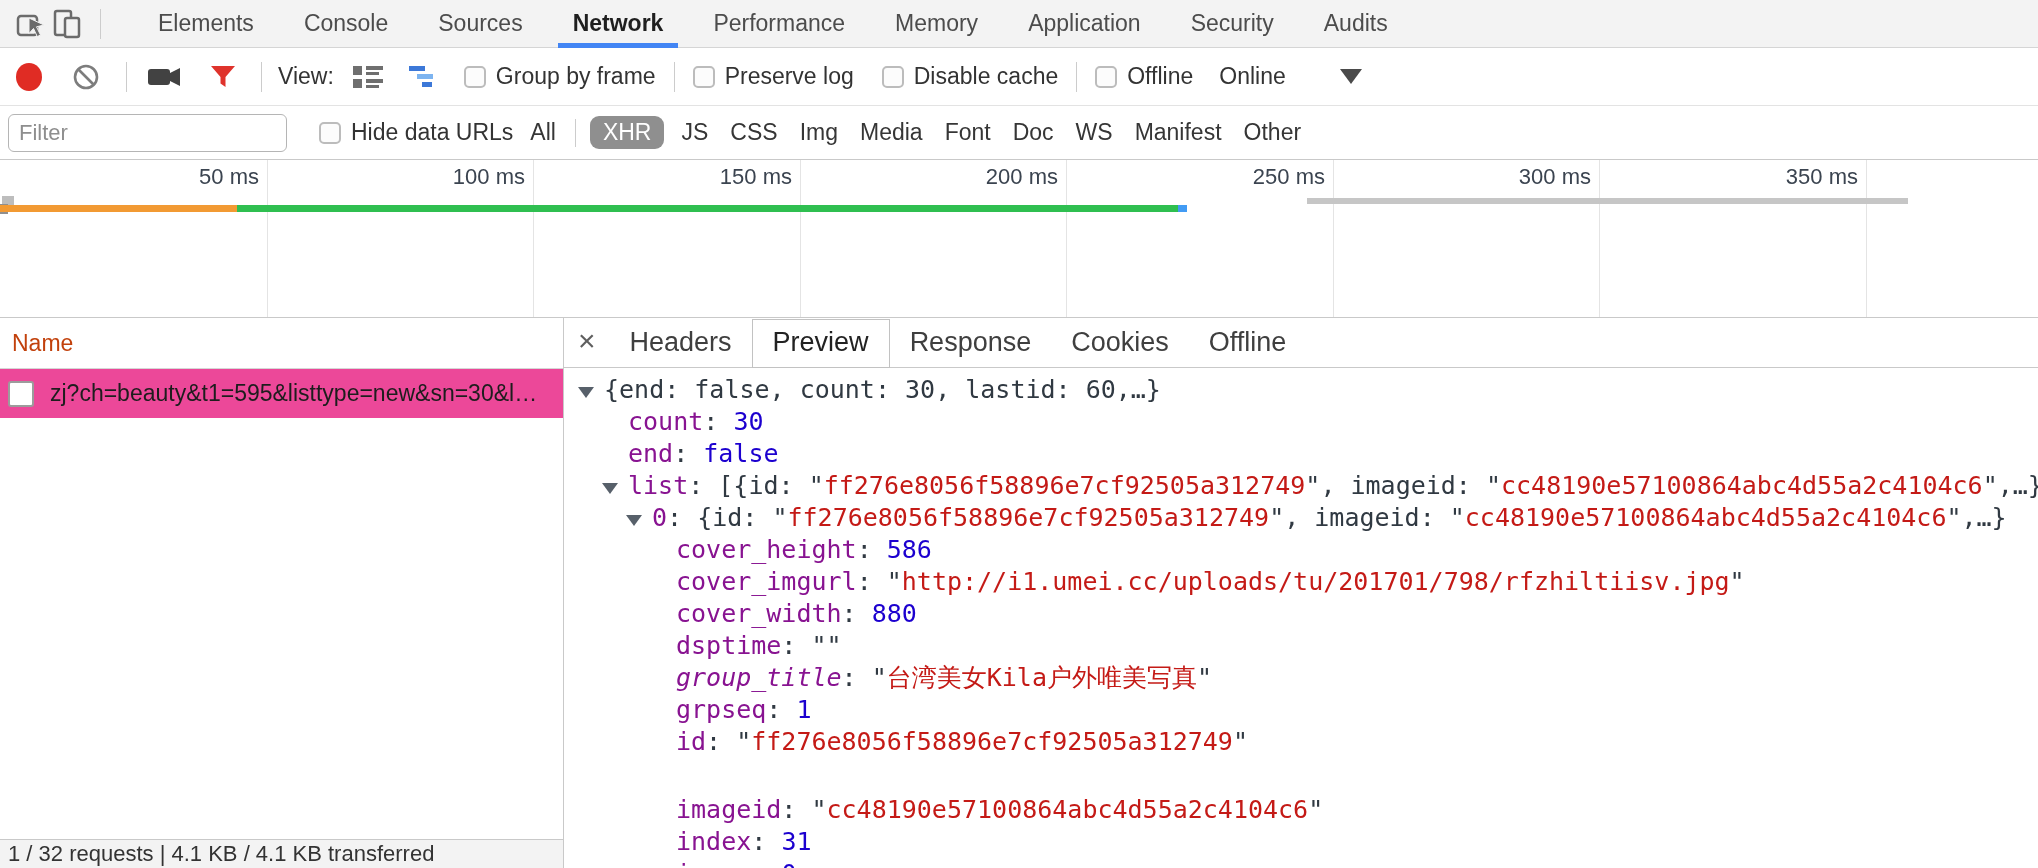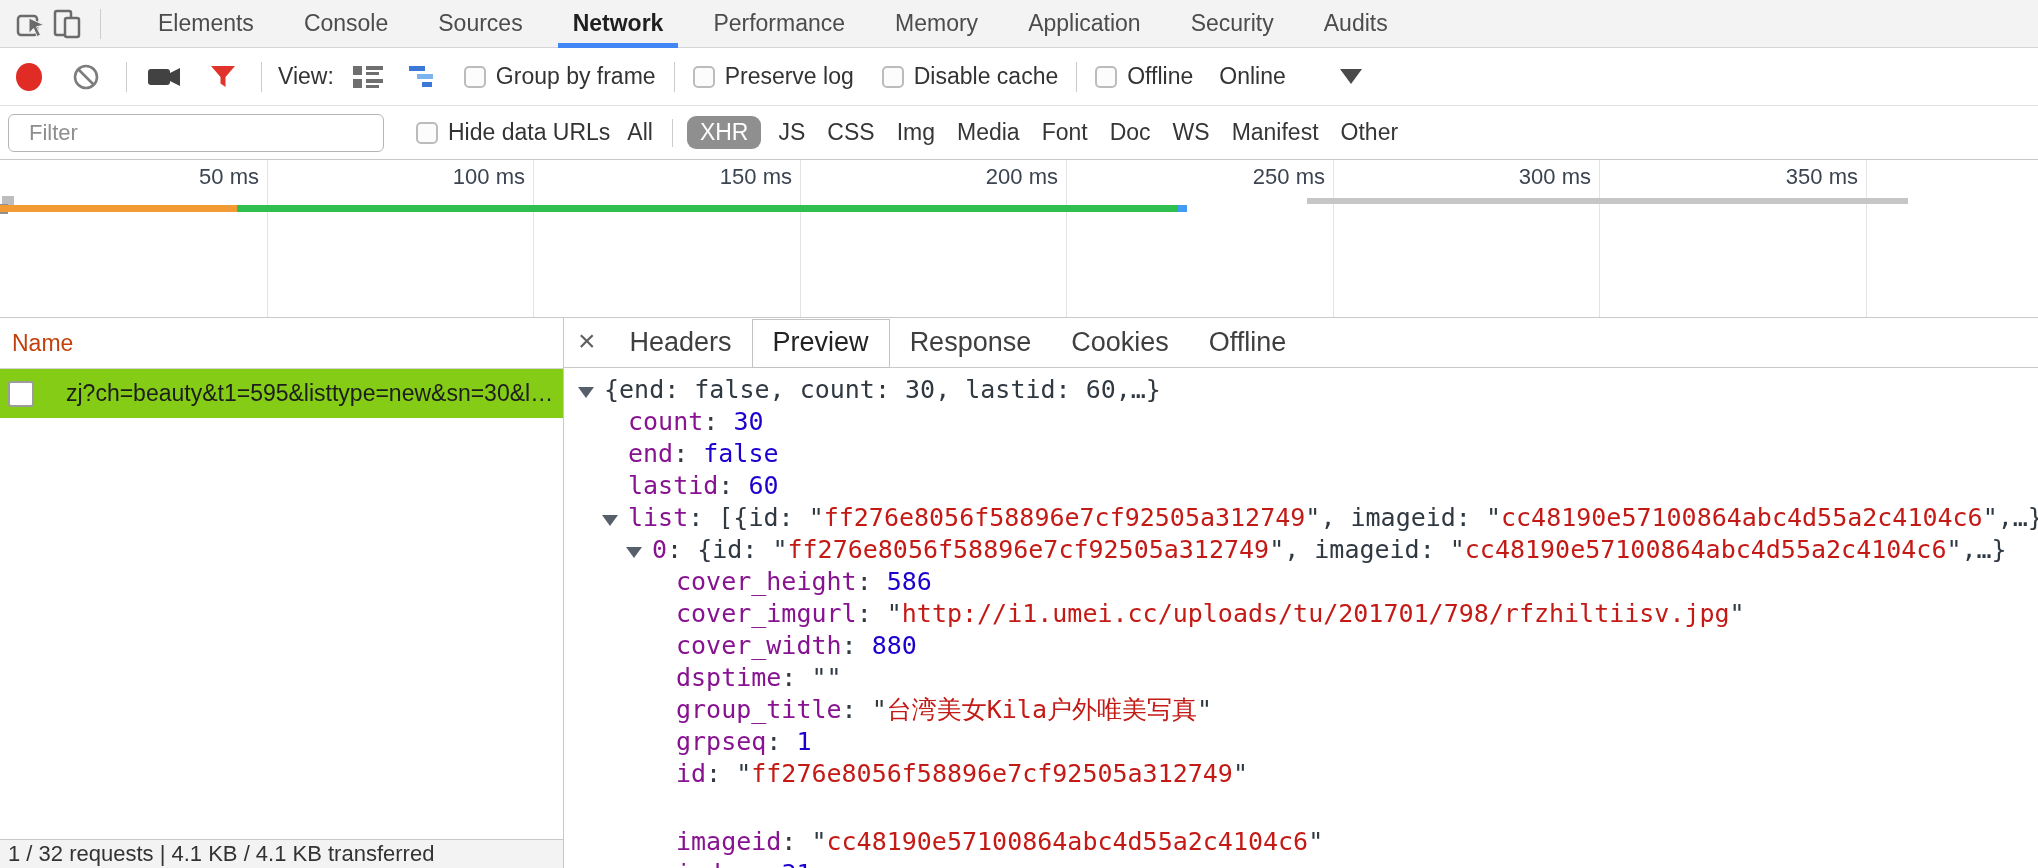--- a/index.html
+++ b/index.html
@@ -35,38 +35,38 @@
   .caret {
     width: 0; height: 0; border-left: 11px solid transparent; border-right: 11px solid transparent;
     border-top: 15px solid #4a4a4a; margin-left: 54px;
   }
   
   .filterbar {
     height: 54px; background: #fff; border-bottom: 1px solid #c9c9c9;
     display: flex; align-items: center; padding-left: 8px; font-size: 23px;
   }
   .filter-input {
-    width: 376px; height: 38px; border: 1px solid #b5b5b5; border-radius: 6px;
-    font-family: "Liberation Sans", sans-serif; font-size: 22px; padding: 0 20px; color: #333; outline: none;
+    width: 279px; height: 38px; border: 1px solid #b5b5b5; border-radius: 6px;
+    font-family: "Liberation Sans", sans-serif; font-size: 22px; padding: 0 10px; color: #333; outline: none;
   }
   .filter-input::placeholder { color: #8e8e8e; }
   .type { margin: 0 11px; white-space: nowrap; color: #363636; }
   .type.pill { background: #8f8f8f; color: #fff; border-radius: 9px; padding: 3px 13px; margin: 0 6px; }
   .fsep { width: 1px; height: 28px; background: #ccc; margin: 0 8px; }
   
   .overview { position: relative; height: 158px; background: #fff; border-bottom: 1px solid #c9c9c9; }
   .gridline { position: absolute; top: 0; bottom: 0; width: 1px; background: #e4e4e4; }
   .tick-label { position: absolute; top: 4px; font-size: 22px; color: #3b4450; white-space: nowrap; }
   .ov-bar { position: absolute; }
   
   .main { display: flex; height: 550px; }
   .left { width: 564px; border-right: 1px solid #c9c9c9; position: relative; background: #fff; }
   .grid-header { height: 51px; line-height: 51px; padding-left: 12px; font-size: 23px; color: #c2410c; border-bottom: 1px solid #d6d6d6; }
   .req-row { height: 49px; display: flex; align-items: center; padding-left: 8px; }
-  .req-row.selected { background: #84cc16; gap: 16px; }
+  .req-row.selected { background: #ec4899; }
   .res-icon { width: 26px; height: 26px; border: 2px solid #9c9c9c; border-radius: 3px; background: #fff; margin-right: 16px; flex: 0 0 auto; }
   .req-name { font-size: 23px; color: #1d1d1d; white-space: nowrap; overflow: hidden; }
   .status-bar {
     position: absolute; left: 0; right: 0; bottom: 0; height: 29px; background: #f3f3f3;
     border-top: 1px solid #c9c9c9; font-size: 22px; color: #333; line-height: 27px; padding-left: 8px; white-space: nowrap;
   }
   .right { flex: 1; display: flex; flex-direction: column; min-width: 0; }
   .tabstrip { height: 50px; display: flex; align-items: center; border-bottom: 1px solid #c9c9c9; padding-left: 8px; }
   .close-x { font-size: 30px; color: #5f5f5f; margin: 0 14px 4px 6px; line-height: 1; }
   .dtab { height: 50px; line-height: 48px; padding: 0 20px; font-size: 27px; color: #3f3f3f; white-space: nowrap; }
@@ -222,28 +222,27 @@
             <div class="dtab active">Preview</div>
             <div class="dtab">Response</div>
             <div class="dtab">Cookies</div>
             <div class="dtab">Offline</div>
           </div>
       </div>
       <div class="tree" id="preview-tree">
           <div class="tree-line" style="padding-left: 14px;"><span class="arrow-slot"><span class="tri"></span></span><span class="seg" style="color: rgb(48, 57, 66);">{end: false, count: 30, lastid: 60,…}</span></div>
           <div class="tree-line" style="padding-left: 38px;"><span class="arrow-slot"></span><span class="seg" style="color: rgb(136, 19, 145);">count</span><span class="seg" style="color: rgb(48, 57, 66);">: </span><span class="seg" style="color: rgb(28, 0, 207);">30</span></div>
           <div class="tree-line" style="padding-left: 38px;"><span class="arrow-slot"></span><span class="seg" style="color: rgb(136, 19, 145);">end</span><span class="seg" style="color: rgb(48, 57, 66);">: </span><span class="seg" style="color: rgb(28, 0, 207);">false</span></div>
-          <div class="tree-line" style="padding-left: 38px;"><span class="arrow-slot"></span><span class="seg" style="color: rgb(136, 19, 145);">lastid</span><span class="seg" style="color: rgb(48, 57, 66);">: </span><span class="seg" style="color: rgb(28, 0, 207);">60</span></div>
           <div class="tree-line" style="padding-left: 38px;"><span class="arrow-slot"><span class="tri"></span></span><span class="seg" style="color: rgb(136, 19, 145);">list</span><span class="seg" style="color: rgb(48, 57, 66);">: [{id: "</span><span class="seg" style="color: rgb(196, 26, 22);">ff276e8056f58896e7cf92505a312749</span><span class="seg" style="color: rgb(48, 57, 66);">", imageid: "</span><span class="seg" style="color: rgb(196, 26, 22);">cc48190e57100864abc4d55a2c4104c6</span><span class="seg" style="color: rgb(48, 57, 66);">",…},…]</span></div>
           <div class="tree-line" style="padding-left: 62px;"><span class="arrow-slot"><span class="tri"></span></span><span class="seg" style="color: rgb(136, 19, 145);">0</span><span class="seg" style="color: rgb(48, 57, 66);">: {id: "</span><span class="seg" style="color: rgb(196, 26, 22);">ff276e8056f58896e7cf92505a312749</span><span class="seg" style="color: rgb(48, 57, 66);">", imageid: "</span><span class="seg" style="color: rgb(196, 26, 22);">cc48190e57100864abc4d55a2c4104c6</span><span class="seg" style="color: rgb(48, 57, 66);">",…}</span></div>
           <div class="tree-line" style="padding-left: 86px;"><span class="arrow-slot"></span><span class="seg" style="color: rgb(136, 19, 145);">cover_height</span><span class="seg" style="color: rgb(48, 57, 66);">: </span><span class="seg" style="color: rgb(28, 0, 207);">586</span></div>
           <div class="tree-line" style="padding-left: 86px;"><span class="arrow-slot"></span><span class="seg" style="color: rgb(136, 19, 145);">cover_imgurl</span><span class="seg" style="color: rgb(48, 57, 66);">: "</span><span class="seg" style="color: rgb(196, 26, 22);">http://i1.umei.cc/uploads/tu/201701/798/rfzhiltiisv.jpg</span><span class="seg" style="color: rgb(48, 57, 66);">"</span></div>
           <div class="tree-line" style="padding-left: 86px;"><span class="arrow-slot"></span><span class="seg" style="color: rgb(136, 19, 145);">cover_width</span><span class="seg" style="color: rgb(48, 57, 66);">: </span><span class="seg" style="color: rgb(28, 0, 207);">880</span></div>
           <div class="tree-line" style="padding-left: 86px;"><span class="arrow-slot"></span><span class="seg" style="color: rgb(136, 19, 145);">dsptime</span><span class="seg" style="color: rgb(48, 57, 66);">: ""</span></div>
-          <div class="tree-line" style="padding-left: 86px;"><span class="arrow-slot"></span><span class="seg" style="color: rgb(136, 19, 145);">group_title</span><span class="seg" style="color: rgb(48, 57, 66);">: "</span><span class="seg" style="color: rgb(196, 26, 22);">台湾美女Kila户外唯美写真</span><span class="seg" style="color: rgb(48, 57, 66);">"</span></div>
+          <div class="tree-line" style="padding-left: 86px;"><span class="arrow-slot"></span><span class="seg" style="color: rgb(136, 19, 145); font-style: italic;">group_title</span><span class="seg" style="color: rgb(48, 57, 66);">: "</span><span class="seg" style="color: rgb(196, 26, 22);">台湾美女Kila户外唯美写真</span><span class="seg" style="color: rgb(48, 57, 66);">"</span></div>
           <div class="tree-line" style="padding-left: 86px;"><span class="arrow-slot"></span><span class="seg" style="color: rgb(136, 19, 145);">grpseq</span><span class="seg" style="color: rgb(48, 57, 66);">: </span><span class="seg" style="color: rgb(28, 0, 207);">1</span></div>
           <div class="tree-line" style="padding-left: 86px;"><span class="arrow-slot"></span><span class="seg" style="color: rgb(136, 19, 145);">id</span><span class="seg" style="color: rgb(48, 57, 66);">: "</span><span class="seg" style="color: rgb(196, 26, 22);">ff276e8056f58896e7cf92505a312749</span><span class="seg" style="color: rgb(48, 57, 66);">"</span></div>
           <div class="tree-line" style="padding-left: 86px; margin-top: 36px;"><span class="arrow-slot"></span><span class="seg" style="color: rgb(136, 19, 145);">imageid</span><span class="seg" style="color: rgb(48, 57, 66);">: "</span><span class="seg" style="color: rgb(196, 26, 22);">cc48190e57100864abc4d55a2c4104c6</span><span class="seg" style="color: rgb(48, 57, 66);">"</span></div>
           <div class="tree-line" style="padding-left: 86px;"><span class="arrow-slot"></span><span class="seg" style="color: rgb(136, 19, 145);">index</span><span class="seg" style="color: rgb(48, 57, 66);">: </span><span class="seg" style="color: rgb(28, 0, 207);">31</span></div>
           <div class="tree-line" style="padding-left: 86px;"><span class="arrow-slot"></span><span class="seg" style="color: rgb(136, 19, 145);">is_vr</span><span class="seg" style="color: rgb(48, 57, 66);">: </span><span class="seg" style="color: rgb(28, 0, 207);">0</span></div>
         </div>
     </div>
   </div>
 
 </div>

